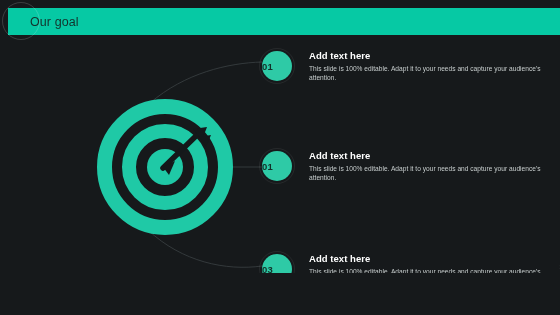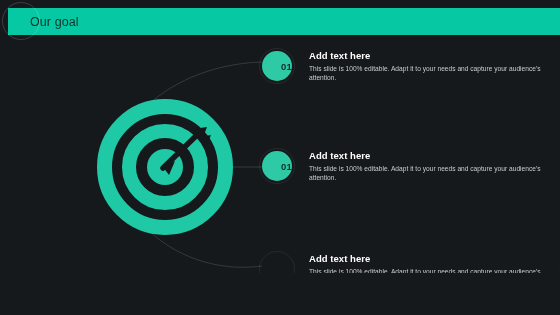--- a/index.html
+++ b/index.html
@@ -107,21 +107,21 @@
   .badge {
     position: absolute;
     left: 0;
     top: 4px;
     width: 30px;
     height: 30px;
     border-radius: 50%;
     background: #2ecaa6;
     display: flex;
     align-items: center;
-    justify-content: flex-end;
+    justify-content: flex-start;
     font-size: 9.5px;
     font-weight: bold;
     color: #123029;
     letter-spacing: .2px;
   }
   .badge-ring {
     position: absolute;
     left: -3px;
     top: 1px;
     width: 36px;
@@ -210,20 +210,23 @@
       <span>01</span>
     </div>
     <div class="badge-ring"></div>
     <div class="item-text">
       <div class="item-heading">Add text here</div>
       <div class="item-body">This slide is 100% editable.  Adapt it to your needs and capture your audience's attention.</div>
     </div>
   </div>
 
   <div class="item" id="item-2">
+    <div class="badge">
+      <span>03</span>
+    </div>
     <div class="badge-ring"></div>
     <div class="item-text">
       <div class="item-heading">Add text here</div>
       <div class="item-body">This slide is 100% editable.  Adapt it to your needs and capture your audience's attention.</div>
     </div>
   </div>
 
   <div id="page-number">15</div>
 
 </div>

